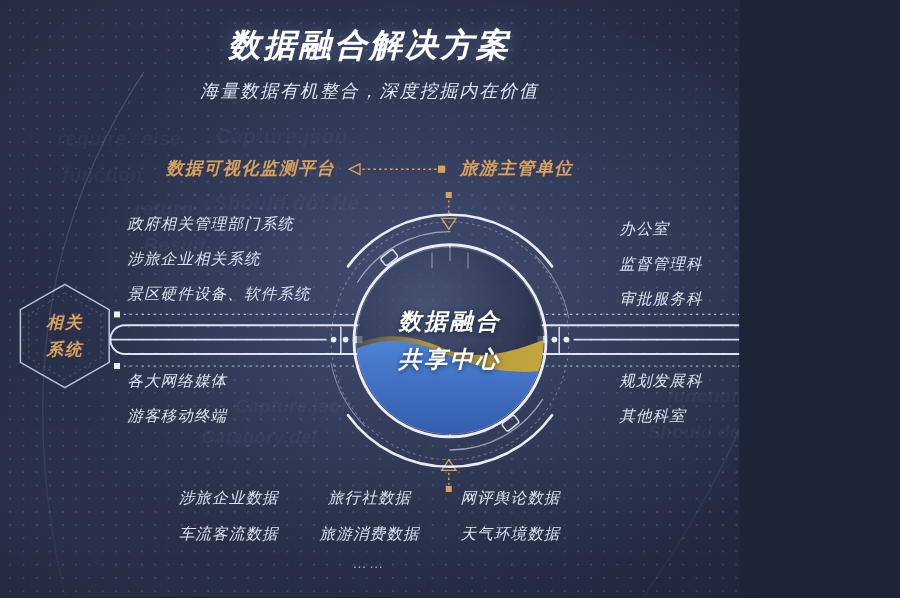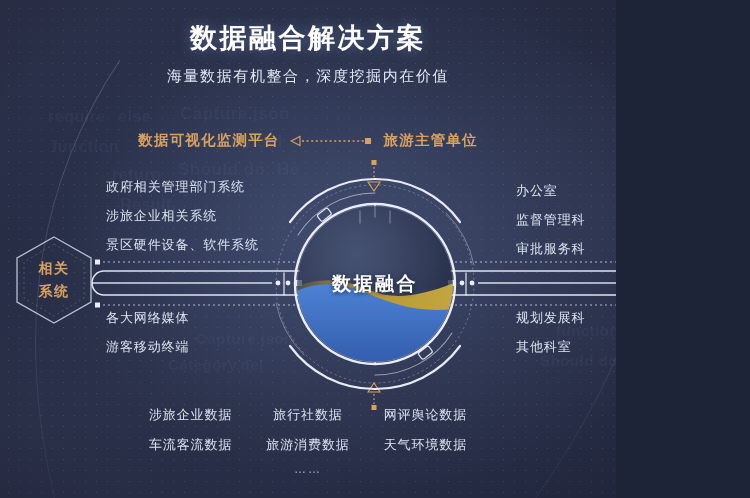--- a/index.html
+++ b/index.html
@@ -11,20 +11,21 @@
     font-family: "Liberation Sans", "DejaVu Sans", sans-serif;
   }
   #stage {
     position: relative;
     width: 616px;
     height: 498px;
     overflow: hidden;
     background:
       radial-gradient(ellipse 520px 380px at 50% 46%, rgba(62,74,110,0.55) 0%, rgba(45,54,84,0.25) 45%, rgba(0,0,0,0) 72%),
       linear-gradient(160deg, #2b3149 0%, #262c43 35%, #2a3048 60%, #232940 100%);
+    font-style: italic;
   }
   
   #dotgrid {
     position: absolute;
     inset: 0;
     background-image:
       radial-gradient(circle, rgba(150,168,205,0.22) 0.7px, rgba(0,0,0,0) 0.9px);
     background-size: 11px 11px;
     background-position: 3px 3px;
     pointer-events: none;
@@ -401,20 +402,21 @@
         <circle cx="80" cy="80" r="78" fill="url(#sphereShade)"></circle>
 
         <path d="M -5 86 C 22 72 46 74 74 86 C 100 97 128 92 166 76 L 166 170 L -5 170 Z" fill="url(#goldGrad)"></path>
 
         <path d="M -5 90 C 22 76 46 78 74 90 C 100 101 128 110 166 104 L 166 175 L -5 175 Z" fill="url(#waterGrad)"></path>
       </g>
       <circle cx="80" cy="80" r="78" fill="none" stroke="#cdd7ea" stroke-width="0.8" stroke-opacity="0.25"></circle>
     </svg>
     <div id="hub-text">
       <span>数据融合</span>
+      <span>共享中心</span>
     </div>
   </div>
 
   <div id="bottom-grid">
     <div class="bcol">
       <div class="bitem">涉旅企业数据</div>
       <div class="bitem">车流客流数据</div>
     </div>
     <div class="bcol">
       <div class="bitem">旅行社数据</div>

